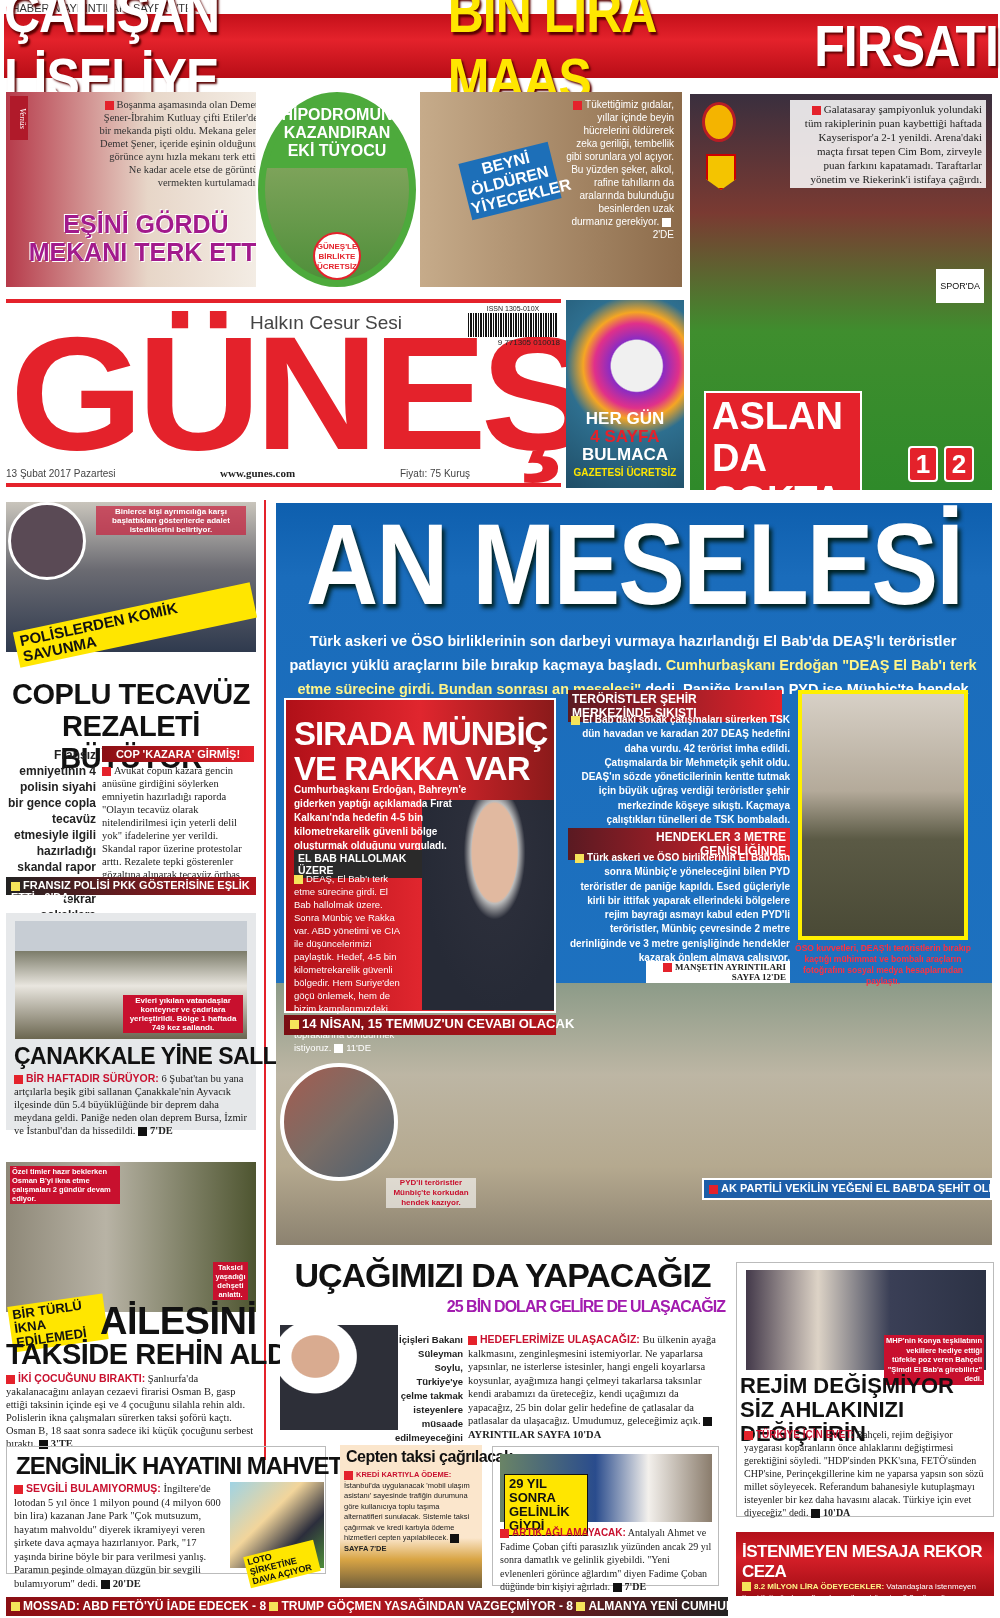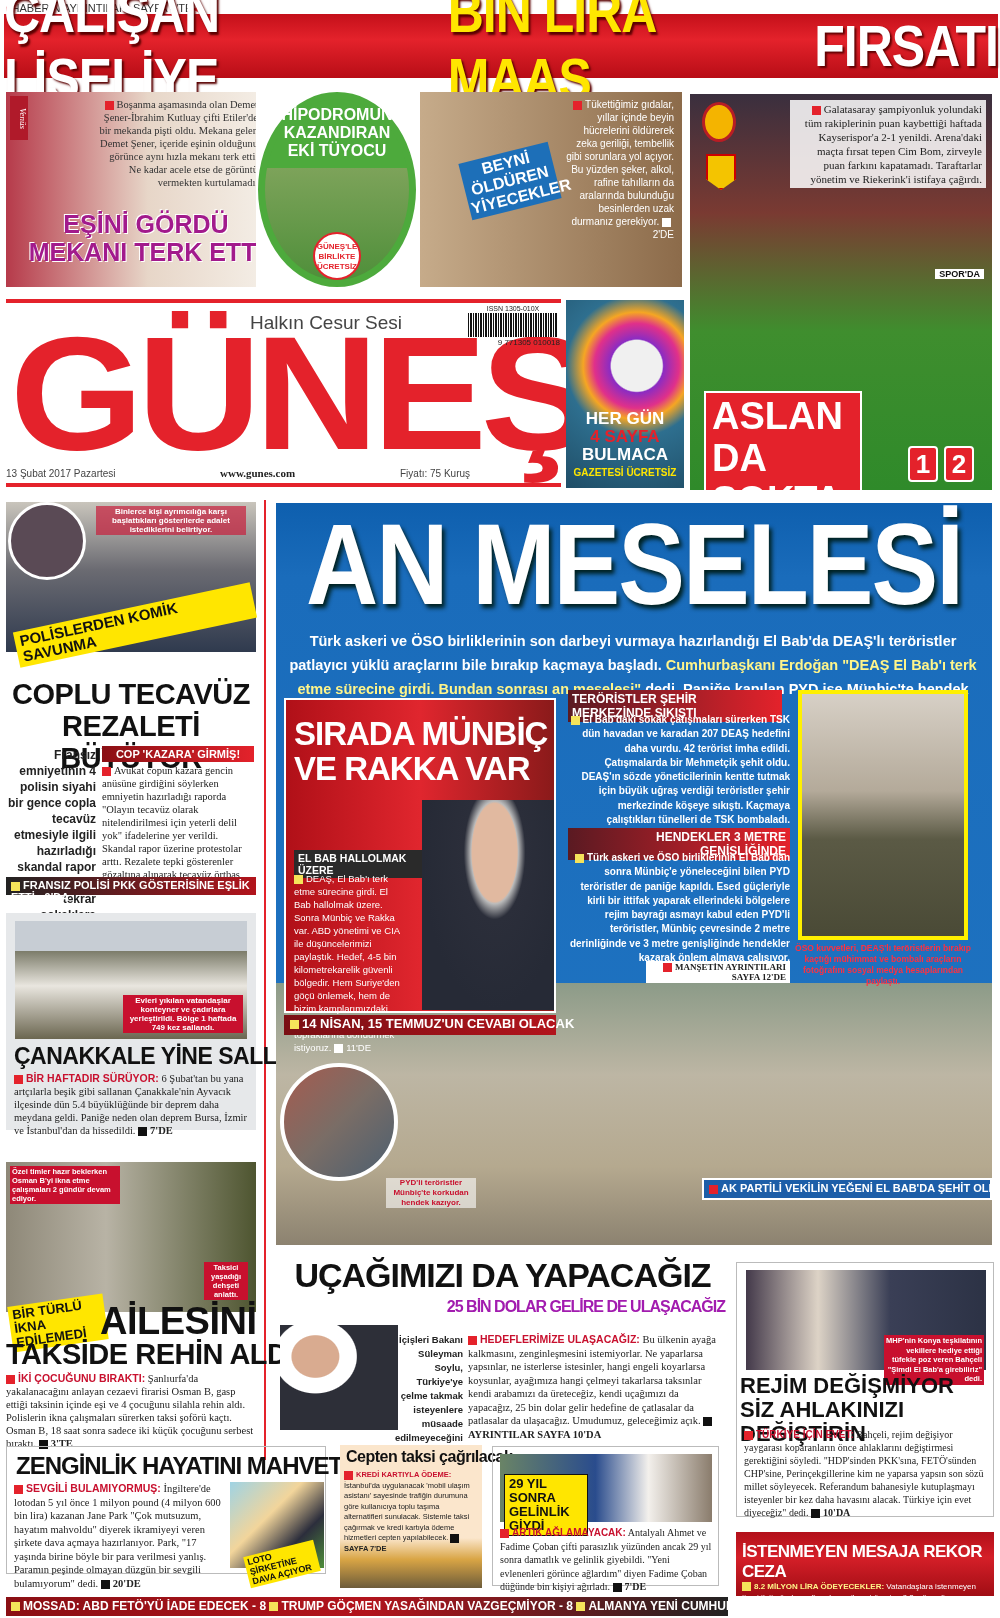--- a/index.html
+++ b/index.html
@@ -27,21 +27,21 @@
 #promo2 .hl{position:absolute;left:16px;top:14px;width:130px;text-align:center;color:#fff;font-family:"Liberation Sans",sans-serif;font-weight:bold;font-size:16px;line-height:18px}
 #promo2 .stamp{position:absolute;left:57px;top:140px;width:48px;height:48px;border-radius:50%;background:#fff;border:2px solid #e4222b;color:#e4222b;font-size:8px;text-align:center;font-family:"Liberation Sans",sans-serif;font-weight:bold;padding-top:8px;line-height:10px}
 #promo3{left:420px;width:262px;background:linear-gradient(90deg,#c6ab8a,#8c6b4a)}
 #promo3 .txt{position:absolute;right:8px;top:6px;width:108px;font-family:"Liberation Sans",sans-serif;font-size:10px;line-height:13px;text-align:right;color:#fff}
 #promo3 .hl{position:absolute;left:44px;top:60px;width:92px;background:#1d6fb8;color:#fff;font-family:"Liberation Sans",sans-serif;font-weight:bold;font-size:16px;line-height:18px;text-align:center;transform:rotate(-14deg);padding:2px}
 
 #sport{left:690px;top:94px;width:302px;height:396px;background:linear-gradient(#3a2f3e 0,#7a3a32 30%,#3f8e2e 60%,#2f8a2a);overflow:hidden}
 #sport .txt{position:absolute;right:6px;top:6px;width:196px;font-size:11px;line-height:14px;text-align:right;color:#222;background:rgba(255,255,255,.85);padding:2px 4px}
 #sport .logo-gs{position:absolute;left:12px;top:8px;width:34px;height:40px;border-radius:50%;background:#f4b400;border:3px solid #b81d24}
 #sport .logo-ks{position:absolute;left:16px;top:60px;width:30px;height:36px;background:#f4c400;border:2px solid #c00;clip-path:polygon(0 0,100% 0,100% 70%,50% 100%,0 70%)}
-#sport .badge{position:absolute;right:8px;top:175px;background:#fff;color:#111;font-size:9px;font-family:"Liberation Sans",sans-serif;font-weight:bold;padding:0 4px}
+#sport .badge{position:absolute;right:8px;top:175px;background:#fff;color:#111;font-size:9px;font-family:"Liberation Sans",sans-serif;font-weight:normal;padding:12px 4px}
 #sport .hl{position:absolute;left:14px;top:375px;top:75%;width:158px;background:#e4222b;color:#fff;font-family:"Liberation Sans",sans-serif;font-weight:bold;font-size:38px;line-height:42px;padding:2px 6px;border:2px solid #fff}
 #sport .score{position:absolute;left:218px;top:352px;display:flex;gap:6px}
 #sport .score span{background:#e4222b;color:#fff;font-family:"Liberation Sans",sans-serif;font-weight:900;font-size:26px;width:30px;height:36px;display:flex;align-items:center;justify-content:center;border:2px solid #fff;border-radius:4px}
 
 #mast-rule1{left:6px;top:299px;width:555px;height:4px;background:#e4222b}
 #mast-rule2{left:6px;top:483px;width:555px;height:4px;background:#e4222b}
 #slogan{left:250px;top:312px;font-family:"Liberation Sans",sans-serif;font-size:19px;color:#444}
 #logo{left:10px;top:318px;font-family:"Liberation Sans",sans-serif;font-weight:900;font-size:162px;line-height:150px;color:#e4222b;letter-spacing:-6px;transform:scaleX(1.06);transform-origin:left}
 #issn{left:468px;top:305px;width:90px;text-align:center;font-size:7px;font-family:"Liberation Sans",sans-serif}
 #barcode{left:468px;top:313px;width:90px;height:24px;background:repeating-linear-gradient(90deg,#111 0 1px,#fff 1px 2px,#111 2px 4px,#fff 4px 5px)}
@@ -65,21 +65,21 @@
 #police-sub{left:102px;top:746px;width:152px;background:linear-gradient(90deg,#8a0f14,#e4222b);color:#fff;font-family:"Liberation Sans",sans-serif;font-weight:bold;font-size:11px;text-align:center;padding:2px}
 #police-body{left:102px;top:764px;width:152px}
 #police-bar{top:877px;height:18px;background:linear-gradient(90deg,#222,#b2141c);color:#fff;font-family:"Liberation Sans",sans-serif;font-weight:bold;font-size:11px;padding:2px 5px}
 #quake-box{top:913px;height:217px;background:#e6e8ea}
 #quake-img{left:15px;top:921px;width:232px;height:118px;background:linear-gradient(#c7cdd4 0 25%,#7a7a68 25%,#e9e6df 55%,#6b6650)}
 #quake-img .cap{position:absolute;right:4px;bottom:6px;width:120px;background:#c8102e;color:#fff;font-size:8px;font-family:"Liberation Sans",sans-serif;font-weight:bold;text-align:center;padding:1px}
 #quake-hl{top:1043px;font-size:23px;color:#111;text-align:left;left:14px}
 #quake-body{left:14px;top:1072px;width:236px}
 #taxi-img{top:1162px;height:150px;background:linear-gradient(90deg,#8e8878,#b8b3a5 40%,#4e5530)}
 #taxi-img .cap1{position:absolute;left:4px;top:4px;width:110px;background:#c8102e;color:#fff;font-size:7.5px;font-family:"Liberation Sans",sans-serif;font-weight:bold;padding:1px 2px}
-#taxi-img .cap2{position:absolute;right:8px;bottom:12px;width:44px;background:#c8102e;color:#fff;font-size:7.5px;font-family:"Liberation Sans",sans-serif;font-weight:bold;text-align:center;padding:1px}
+#taxi-img .cap2{position:absolute;right:8px;bottom:12px;width:35px;background:#c8102e;color:#fff;font-size:7.5px;font-family:"Liberation Sans",sans-serif;font-weight:bold;text-align:center;padding:1px}
 #taxi-tag{left:10px;top:1300px;background:#ffe600;color:#111;font-family:"Liberation Sans",sans-serif;font-weight:bold;font-size:13px;line-height:14px;padding:2px 4px;transform:rotate(-8deg)}
 #taxi-hl1{left:100px;top:1300px;font-size:38px;color:#111}
 #taxi-hl2{left:6px;top:1338px;font-size:29px;color:#111}
 #taxi-body{left:6px;top:1372px;width:250px}
 
 #main{left:276px;top:503px;width:716px;height:742px;background:linear-gradient(#0e5fae,#1a6cbb 10%,#1f74c2);overflow:hidden}
 #main-hl{left:0;top:6px;width:716px;text-align:center;font-family:"Liberation Sans",sans-serif;font-weight:900;font-size:100px;line-height:110px;color:#fff;letter-spacing:-2px;transform:scaleY(1.15);text-shadow:3px 3px 4px #022}
 #main-lede{left:12px;top:126px;width:690px;text-align:center;font-family:"Liberation Sans",sans-serif;font-weight:bold;font-size:14.5px;line-height:24px;color:#fff}
 #main-lede .hy{color:#fff58a}
 #erdo-box{left:8px;top:195px;width:272px;height:315px;background:linear-gradient(90deg,#b01018,#e0262e 50%,#8a1a1a);border:2px solid #fff}
@@ -222,20 +222,21 @@
   <div id="main-lede" class="abs"><span>Türk askeri ve ÖSO birliklerinin son darbeyi vurmaya hazırlandığı El Bab'da DEAŞ'lı teröristler patlayıcı yüklü araçlarını bile bırakıp kaçmaya başladı.</span> <span class="hy">Cumhurbaşkanı Erdoğan "DEAŞ El Bab'ı terk etme sürecine girdi. Bundan sonrası an meselesi"</span> <span>dedi. Paniğe kapılan PYD ise Münbiç'te hendek kazıyor.</span></div>
 
   <div id="street-photo" class="abs"></div>
   <div id="hendek-circle" class="abs"></div>
   <div id="hendek-cap" class="abs">PYD'li teröristler Münbiç'te korkudan hendek kazıyor.</div>
   <div id="akp-bar" class="abs"><span class="sq"></span><span>AK PARTİLİ VEKİLİN YEĞENİ EL BAB'DA ŞEHİT OLDU - 12'DE</span></div>
 
   <div id="erdo-box" class="abs">
     <div id="erdo-photo" class="abs"></div>
     <div id="erdo-hl" class="abs">SIRADA MÜNBİÇ VE RAKKA VAR</div>
+    <div id="erdo-lede" class="abs">Cumhurbaşkanı Erdoğan, Bahreyn'e giderken yaptığı açıklamada Fırat Kalkanı'nda hedefin 4-5 bin kilometrekarelik güvenli bölge oluşturmak olduğunu vurguladı.</div>
     <div id="erdo-sub" class="abs">EL BAB HALLOLMAK ÜZERE</div>
     <div id="erdo-body" class="abs"><span class="sq sqy"></span><span>DEAŞ, El Bab'ı terk etme sürecine girdi. El Bab hallolmak üzere. Sonra Münbiç ve Rakka var. ABD yönetimi ve CIA ile düşüncelerimizi paylaştık. Hedef, 4-5 bin kilometrekarelik güvenli bölgedir. Hem Suriye'den göçü önlemek, hem de bizim kamplarımızdaki insanların kendi topraklarına döndürmek istiyoruz.</span> <span class="sq" style="background:#fff"></span><span>11'DE</span></div>
   </div>
   <div id="nisan-bar" class="abs"><span class="sq sqy"></span><span>14 NİSAN, 15 TEMMUZ'UN CEVABI OLACAK</span></div>
 
   <div id="sub1" class="abs">TERÖRİSTLER ŞEHİR MERKEZİNDE SIKIŞTI</div>
   <div id="body1" class="abs"><span class="sq sqy"></span><span>El Bab'daki sokak çatışmaları sürerken TSK dün havadan ve karadan 207 DEAŞ hedefini daha vurdu. 42 terörist imha edildi. Çatışmalarda bir Mehmetçik şehit oldu. DEAŞ'ın sözde yöneticilerinin kentte tutmak için büyük uğraş verdiği teröristler şehir merkezinde köşeye sıkıştı. Kaçmaya çalıştıkları tünelleri de TSK bombaladı.</span></div>
   <div id="sub2" class="abs">HENDEKLER 3 METRE GENİŞLİĞİNDE</div>
   <div id="body2" class="abs"><span class="sq sqy"></span><span>Türk askeri ve ÖSO birliklerinin El Bab'dan sonra Münbiç'e yöneleceğini bilen PYD teröristler de paniğe kapıldı. Esed güçleriyle kirli bir ittifak yaparak ellerindeki bölgelere rejim bayrağı asmayı kabul eden PYD'li teröristler, Münbiç çevresinde 2 metre derinliğinde ve 3 metre genişliğinde hendekler kazarak önlem almaya çalışıyor.</span></div>
   <div id="detail-ref" class="abs"><span class="sq"></span><span>MANŞETİN AYRINTILARI SAYFA 12'DE</span></div>

